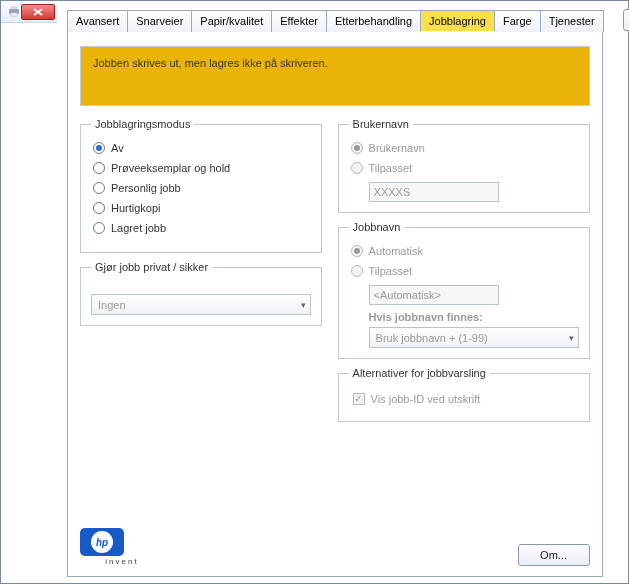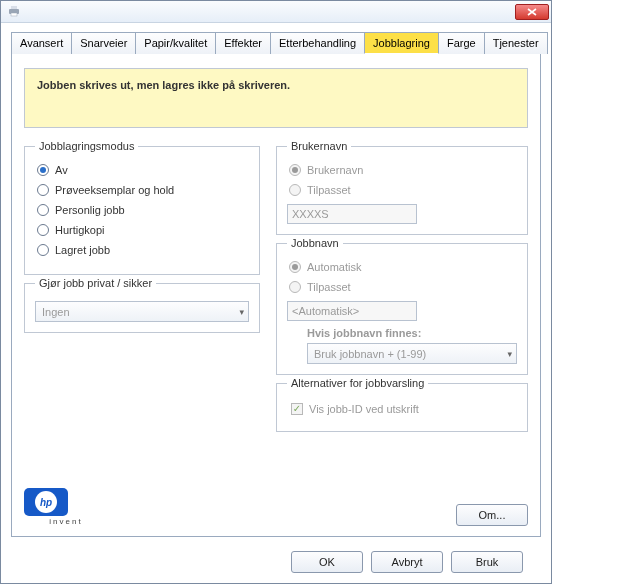--- a/index.html
+++ b/index.html
@@ -1,38 +1,38 @@
 <!DOCTYPE html>
 <html><head>
 <meta charset="utf-8">
 <style>
   * { box-sizing: border-box; font-family: "Segoe UI", Tahoma, sans-serif; font-size: 11px; }
   body { margin: 0; padding: 0; background: #fff; }
-  .window { width: 552px; height: 584px; border: 1px solid #7a8aa0; background: #fff; display: flex; flex-direction: column; }
+  .window { width: 629px; height: 584px; border: 1px solid #7a8aa0; background: #fff; display: flex; }
   .titlebar { height: 22px; background: linear-gradient(#fafcfe, #e6eef8); display: flex; align-items: center; justify-content: space-between; padding: 0 2px; border-bottom: 1px solid #c8d4e2; }
   .titlebar .left { display: flex; align-items: center; gap: 4px; padding-left: 4px; }
   .close-btn { width: 34px; height: 16px; background: linear-gradient(#f58a8a, #d43a2f); border: 1px solid #a02020; border-radius: 2px; display: flex; align-items: center; justify-content: center; cursor: pointer; }
   .close-btn svg { width: 10px; height: 8px; }
   .content { flex: 1; padding: 8px 10px 6px 10px; display: flex; flex-direction: column; }
   .tabs { display: flex; border-bottom: 1px solid #9aaabf; margin-bottom: 0; }
   .tab { padding: 4px 8px; border: 1px solid #9aaabf; border-bottom: none; background: linear-gradient(#fdfdfe, #eef2f7); margin-right: -1px; cursor: pointer; position: relative; top: 1px; }
   .tab.active { background: #fde047; border-bottom: 1px solid #fff; z-index: 2; }
   .panel { border: 1px solid #9aaabf; border-top: none; padding: 14px 12px 10px 12px; flex: 1; display: flex; flex-direction: column; }
-  .infobox { border: 1px solid #c0c8d4; background: #fef9c3; padding: 10px 12px; height: 60px; margin-bottom: 12px; color: #333; font-weight: bold; }
+  .infobox { border: 1px solid #c0c8d4; background: #eab308; padding: 10px 12px; height: 60px; margin-bottom: 12px; color: #333; }
   .cols { display: flex; gap: 16px; flex: 1; }
-  .col { flex: 1; display: flex; flex-direction: column; gap: 2px; }
+  .col { flex: 1; display: flex; flex-direction: column; gap: 8px; }
   fieldset { border: 1px solid #c0c8d4; padding: 8px 10px 10px 10px; margin: 0; }
   legend { padding: 0 4px; color: #333; }
   .radio-row { display: flex; align-items: center; gap: 6px; margin: 4px 0 8px 2px; color: #333; }
   .radio-row.disabled { color: #9a9a9a; }
   .radio { width: 12px; height: 12px; border: 1px solid #6b7a90; border-radius: 50%; background: #fff; display: inline-flex; align-items: center; justify-content: center; }
   .radio.disabled { border-color: #b8b8b8; background: #f4f4f4; }
   .radio .dot { width: 6px; height: 6px; border-radius: 50%; background: #2a6fc9; }
   .radio.disabled .dot { background: #9a9a9a; }
-  .textinput { width: 130px; height: 20px; border: 1px solid #b8c2d0; padding: 2px 4px; background: #fff; color: #9a9a9a; }
+  .textinput { width: 130px; height: 20px; border: 1px solid #b8c2d0; padding: 2px 4px; background: #fff; color: #9a9a9a; margin-left: 20px; }
   .textinput.disabled { background: #f7f7f7; }
   .select { height: 21px; border: 1px solid #b8c2d0; background: linear-gradient(#fdfdfe,#eef2f7); display: flex; align-items: center; justify-content: space-between; padding: 0 4px 0 6px; color: #9a9a9a; }
   .select .arrow { font-size: 9px; color: #666; }
   .sublabel { color: #9a9a9a; margin: 6px 0 4px 20px; font-weight: bold; }
   .checkbox-row { display: flex; align-items: center; gap: 6px; margin: 6px 0 6px 4px; color: #9a9a9a; }
   .checkbox { width: 12px; height: 12px; border: 1px solid #b8b8b8; background: #f4f4f4; display: inline-flex; align-items: center; justify-content: center; }
   .checkbox .chk { color: #7aa85a; font-size: 10px; line-height: 1; }
   .logo-row { display: flex; align-items: flex-end; justify-content: space-between; margin-top: 8px; }
   .hp-logo { width: 44px; display: flex; flex-direction: column; align-items: center; gap: 1px; }
   .hp-badge { width: 44px; height: 28px; background: #1659c7; border-radius: 5px; display: flex; align-items: center; justify-content: center; }
@@ -108,21 +108,21 @@
                 </div>
                 <div class="radio-row">
                   <span class="radio"></span>
                   <span>Lagret jobb</span>
                 </div>
               </div>
           </fieldset>
 
           <fieldset>
             <legend>Gjør jobb privat / sikker</legend>
-            <div class="select sel-full" style="margin-top:4px;">
+            <div class="select sel-full" style="margin-top:13px;">
               <span>Ingen</span>
               <span class="arrow">▾</span>
             </div>
           </fieldset>
         </div>
 
         <div class="col">
           <fieldset>
             <legend>Brukernavn</legend>
             <div class="radio-row disabled">

